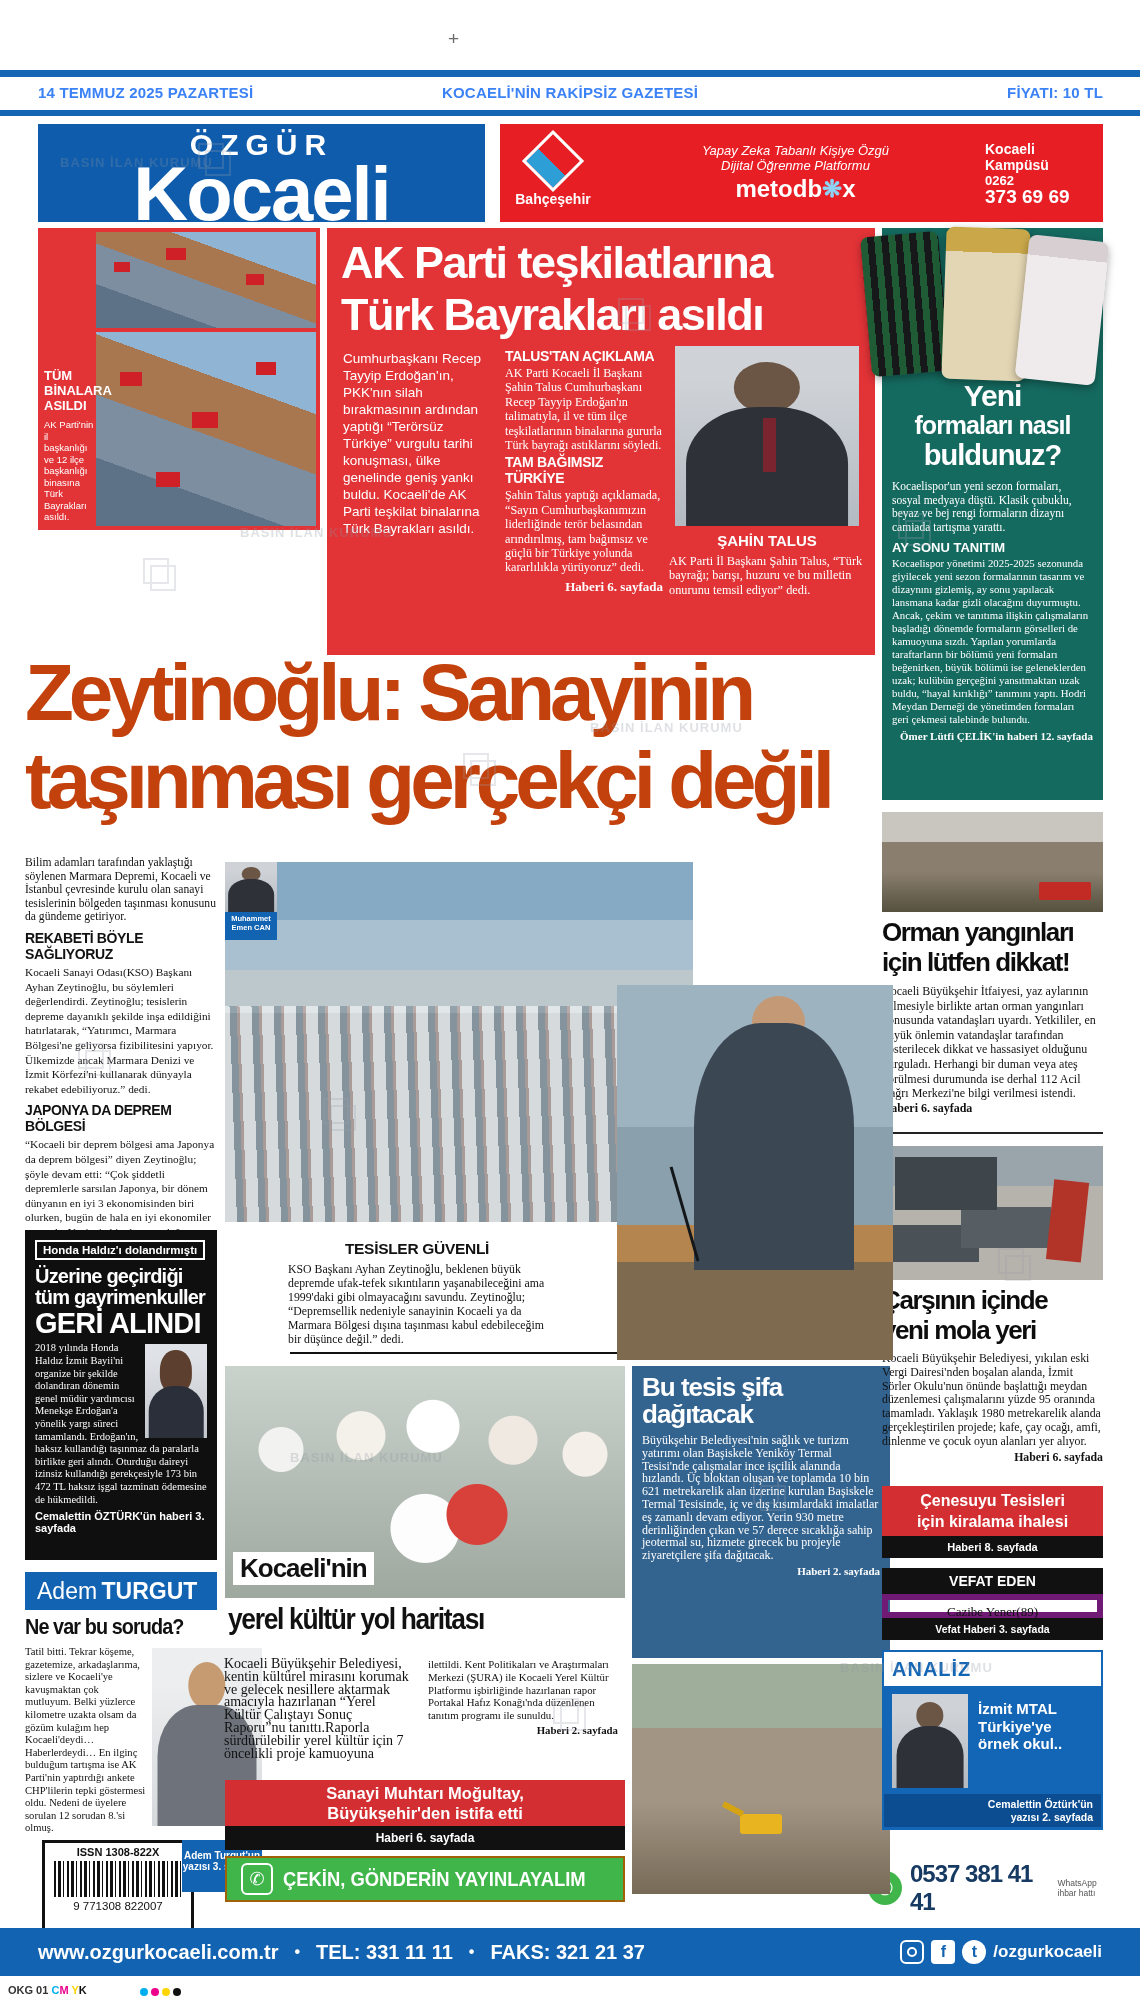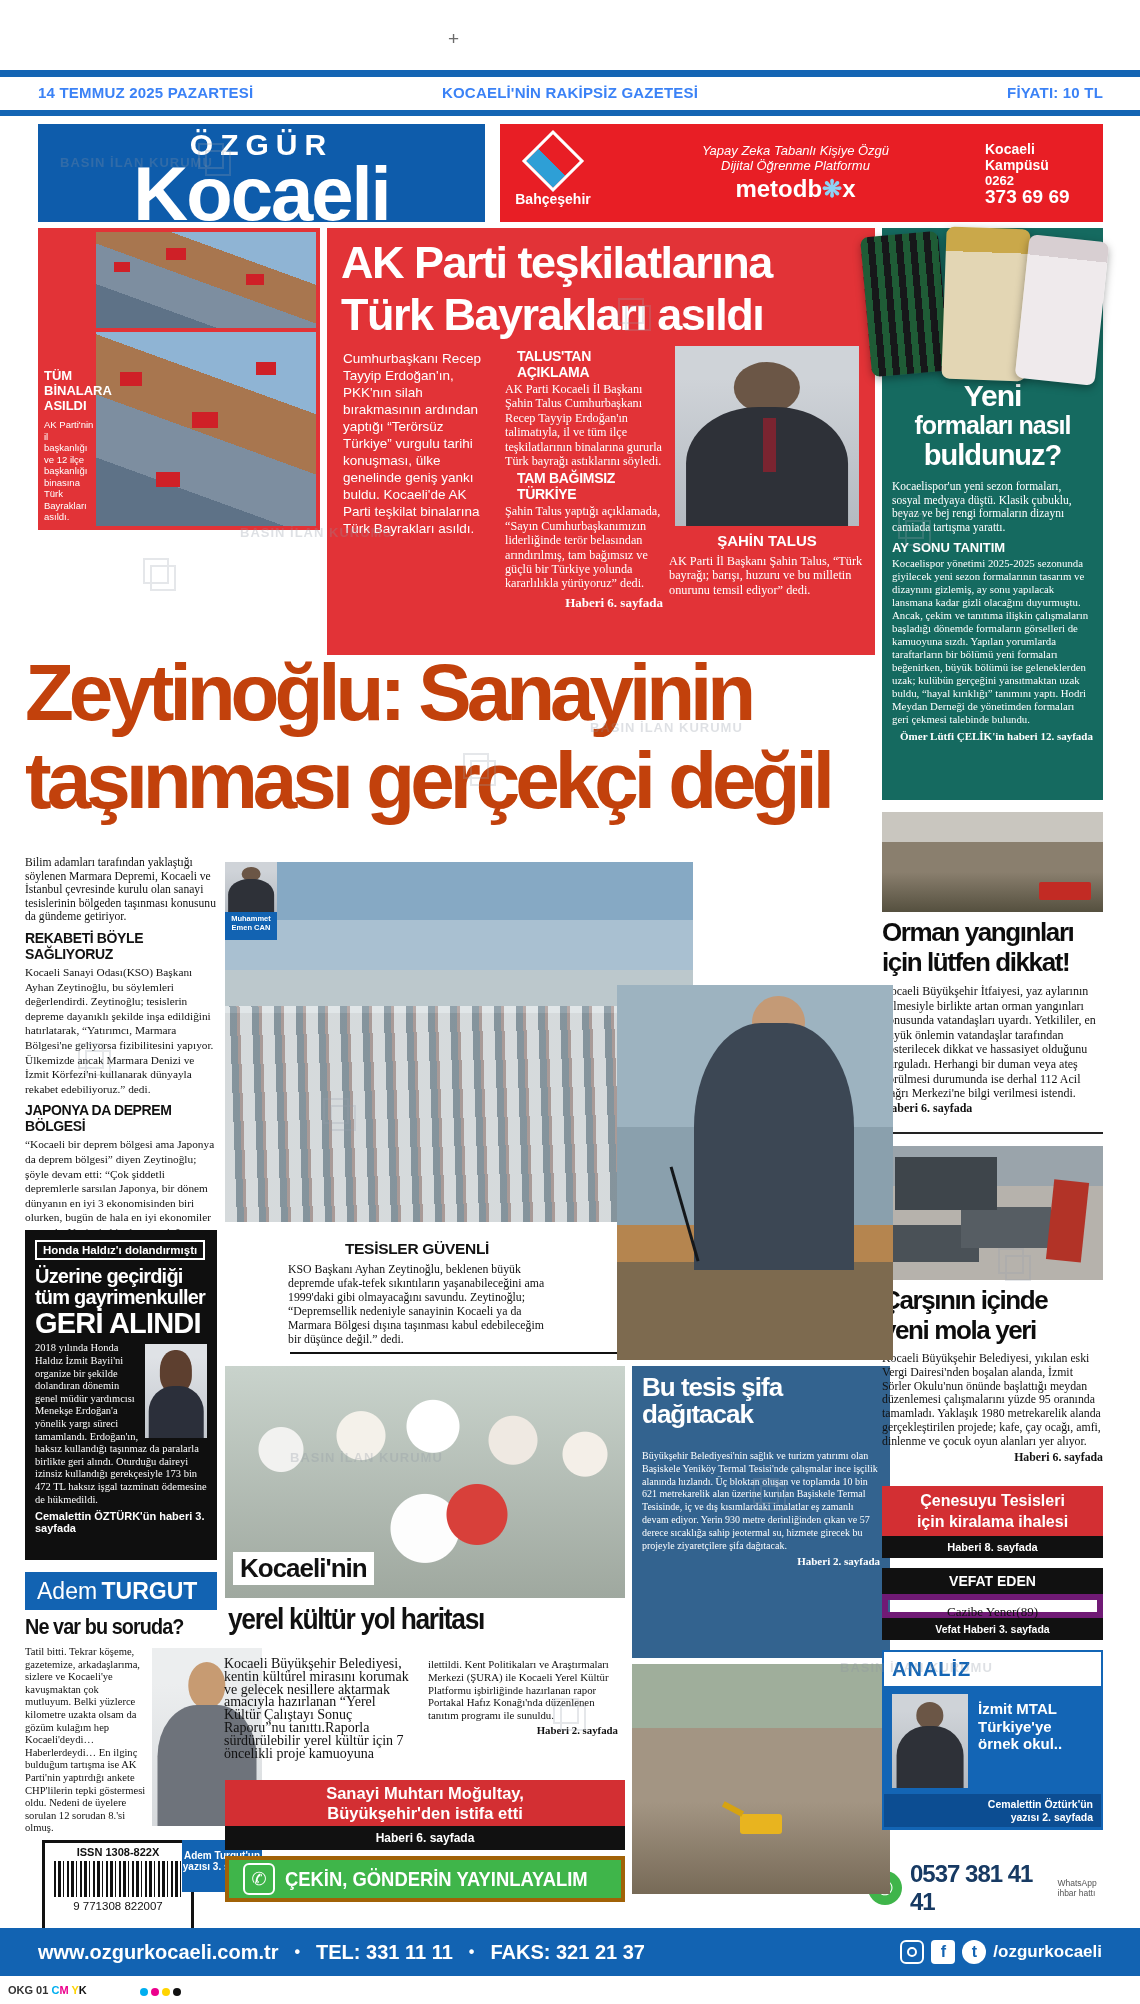--- a/index.html
+++ b/index.html
@@ -32,21 +32,21 @@
   .admid .t3{font-size:24px;font-weight:bold;margin-top:2px}
   .adright{width:118px;color:#fff;flex:none;line-height:16px}
   .adright .p{font-size:19px;font-weight:bold}
   .star{color:#8ed2f4}
 
   
   .redbox{background:#e23337;overflow:hidden}
   .redhl{font-weight:bold;color:#fff;font-size:45px;letter-spacing:-1.5px;transform:scaleX(.92);
          transform-origin:0 0;white-space:nowrap;line-height:50px}
   .redcol1{color:#fff;font-size:13.5px;line-height:17px}
-  .redsub{color:#fff;font-weight:bold;font-size:14px;letter-spacing:-.3px;margin:2px 12px}
+  .redsub{color:#fff;font-weight:bold;font-size:14px;letter-spacing:-.3px;margin:2px 0}
   .redbody{color:#fff;font-size:12.2px;line-height:14.4px}
   .redref{color:#fff;font-weight:bold;font-size:13px;text-align:right;margin-top:4px}
 
   
   .panel{background:#e23337;overflow:hidden}
   .sidet{color:#fff;font-weight:bold;font-size:13px;line-height:15px}
   .sidec{color:#fff;font-size:9.5px;line-height:11.5px;margin-top:6px}
 
   
   .greenbox{background:#156a60;overflow:hidden}
@@ -78,31 +78,31 @@
 
   
   .capt{font-weight:bold;font-size:15.5px;letter-spacing:-.3px;text-align:center}
   .capb{font-size:11.8px;line-height:14px}
   .sechl{font-weight:bold;color:#0d0d0d;font-size:26px;line-height:28px;letter-spacing:-1.4px;
          transform:scaleX(.9);transform-origin:0 0;white-space:nowrap}
   .smbody{font-size:12px;line-height:14.6px}
 
   .redban{background:#d32f33;color:#fff;text-align:center;font-weight:bold;overflow:hidden}
   .blkban{background:#111;color:#fff;text-align:center;font-weight:bold;overflow:hidden}
-  .greenban{background:#3fb54a;border:4px solid #a16207;display:flex;align-items:center;overflow:hidden}
+  .greenban{background:#3fb54a;border:2px solid #a16207;display:flex;align-items:center;overflow:hidden}
   .phicon{width:28px;height:28px;border:2px solid #fff;border-radius:6px;margin:0 10px 0 14px;
           color:#fff;font-size:18px;line-height:28px;text-align:center;flex:none}
   .phicon::before{content:"✆"}
   .wacirc{width:34px;height:34px;border-radius:50%;background:#3fb54a;color:#fff;font-size:20px;
           line-height:34px;text-align:center;flex:none}
   .wacirc::before{content:"✆"}
 
   .thermal{background:#33638f;overflow:hidden;padding:8px 10px}
   .thl{color:#fff;font-weight:bold;font-size:26px;line-height:27px;letter-spacing:-1px}
-  .tbody{color:#fff;font-size:10px;line-height:12.8px;margin-top:22px}
+  .tbody{color:#fff;font-size:12px;line-height:12.8px;margin-top:6px}
   .tref{color:#fff;font-weight:bold;font-size:11px;text-align:right;margin-top:3px}
 
   .analiz{border:2px solid #1365b5;background:#1365b5;overflow:hidden}
   .analiz .ahead{background:#fff;height:34px;line-height:34px;padding-left:8px;color:#1365b5;
                  font-weight:bold;font-size:20px;letter-spacing:1px}
   .analiz .ahl{color:#fff;font-weight:bold;font-size:15px;line-height:17.5px}
   .analiz .aby{background:#0c4d92;color:#fff;font-weight:bold;font-size:10.5px;line-height:12.5px;
                text-align:right;padding:4px 8px}
 
   

